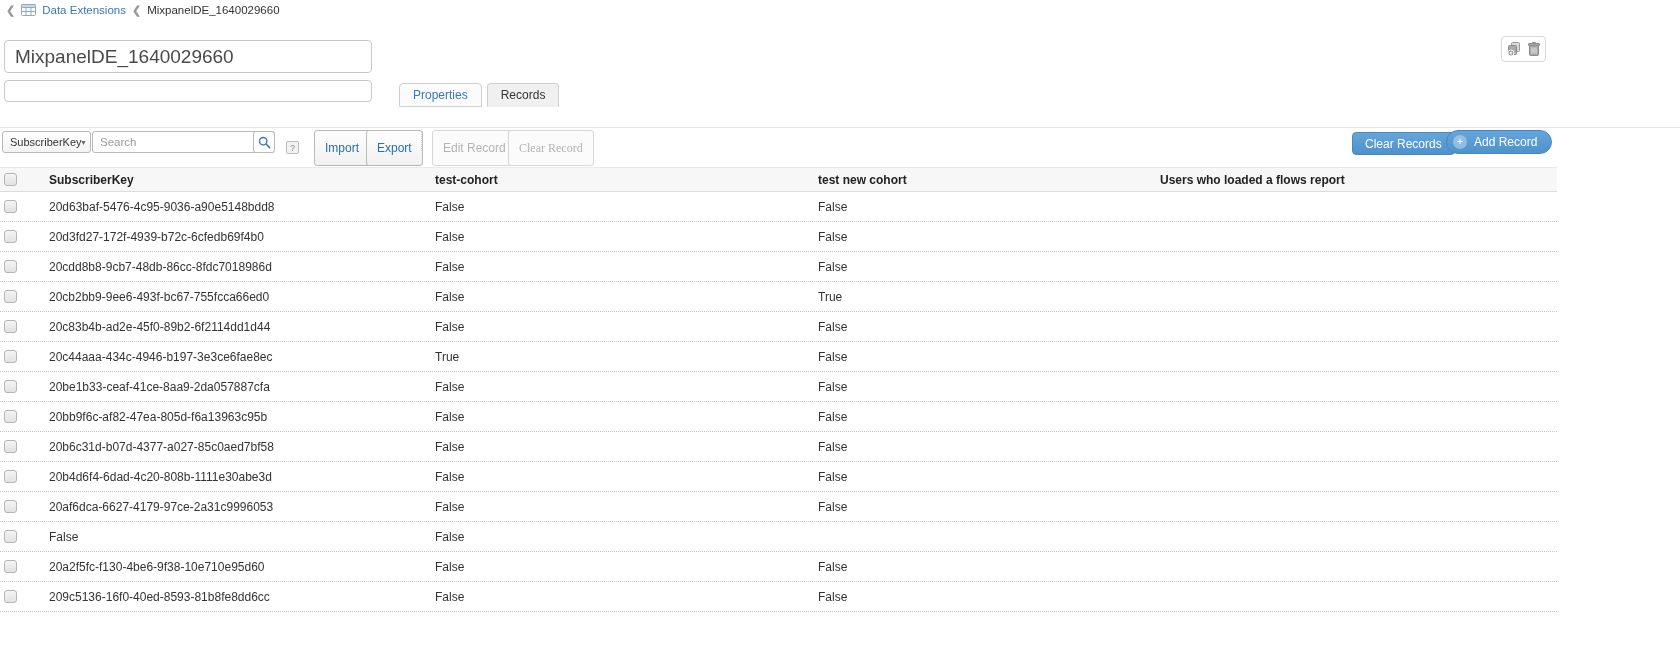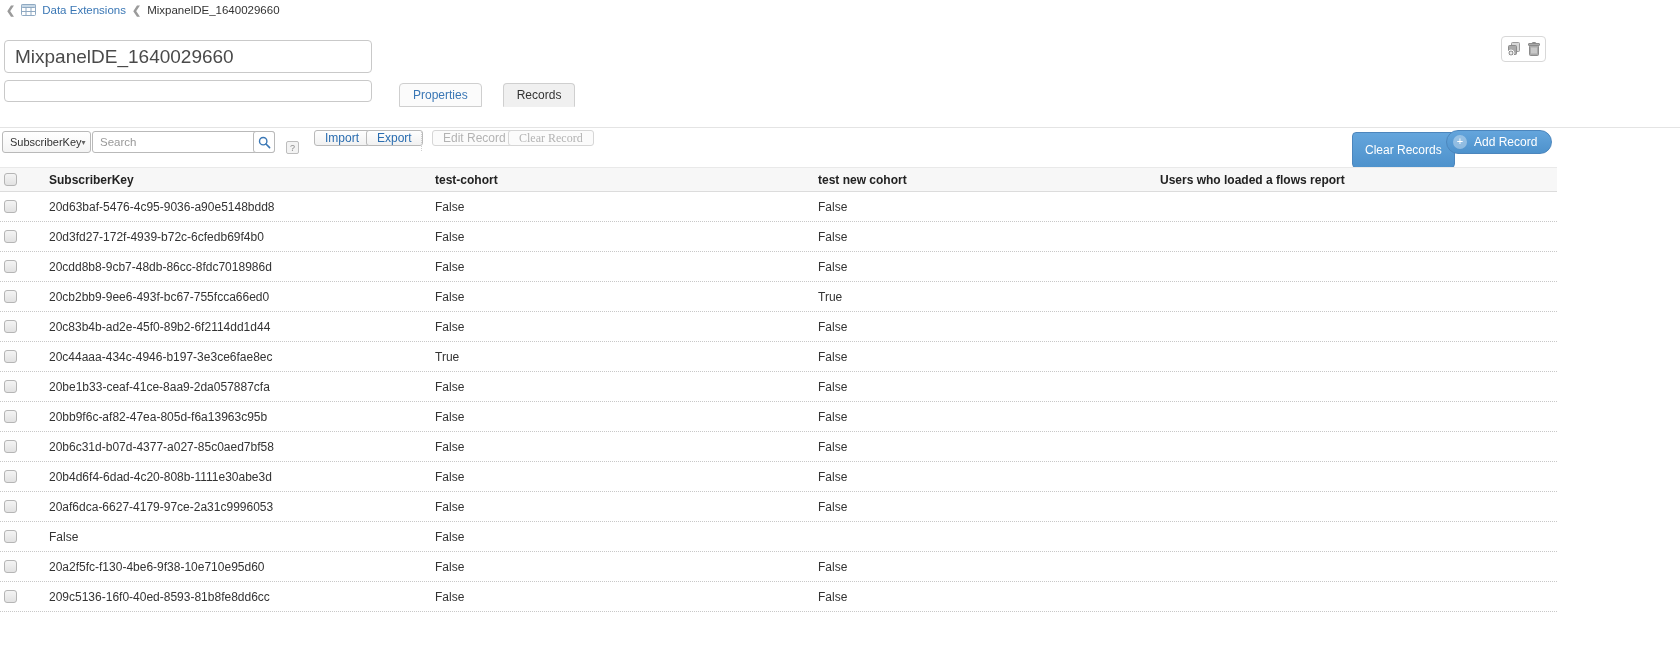--- a/index.html
+++ b/index.html
@@ -30,21 +30,21 @@
     font-size: 19px; color: #4a4a4a; padding: 0 10px; outline: none;
   }
   .desc-input {
     position: absolute; left: 4px; top: 80px; width: 368px; height: 22px;
     border: 1px solid #c9c9c9; border-radius: 4px;
     font-family: "Liberation Sans", sans-serif;
     font-size: 12px; color: #4a4a4a; padding: 0 8px; outline: none;
   }
 
   
-  .tabs { position: absolute; left: 399px; top: 83px; display: flex; gap: 21px; align-items: flex-end; }
+  .tabs { position: absolute; left: 399px; top: 83px; display: flex; gap: 5px; align-items: flex-end; }
   .tab {
     height: 24px; padding: 0 13px; display: flex; align-items: center;
     border: 1px solid #cfcfcf; border-radius: 4px 4px 0 0;
     font-size: 12px; cursor: pointer; background: #fbfbfb;
   }
   .tab.inactive { color: #3a77b5; }
   .tab.active { color: #333; background: #f0f0f0; border-bottom-color: #f0f0f0; }
 
   
   .top-actions {
@@ -77,34 +77,34 @@
     border: 1px solid #b9b9b9; border-radius: 3px; background: #fff;
     display: flex; align-items: center; justify-content: center; cursor: pointer;
   }
   .help-badge {
     position: absolute; left: 286px; top: 11px; width: 13px; height: 13px;
     border: 1px solid #bdbdbd; border-radius: 2px; background: #f3f3f3;
     color: #8a8a8a; font-size: 9px; display: flex; align-items: center; justify-content: center;
     cursor: pointer;
   }
   .tb-btn {
-    position: absolute; top: 0; height: 16px;
+    position: absolute; top: 0; height: 36px;
     border: 1px solid #b9b9b9; border-radius: 3px;
     background: linear-gradient(#fefefe, #f1f1f1);
     font-size: 12px; color: #2a6db0; display: flex; align-items: center; justify-content: center;
     padding: 0 10px; cursor: pointer;
   }
   .tb-btn.disabled { color: #b3b3b3; border-color: #d6d6d6; background: #fbfbfb; cursor: default; }
   .tb-divider { position: absolute; left: 421px; top: 1px; height: 20px; border-left: 1px dotted #cfcfcf; }
   .btn-import { left: 314px; }
   .btn-export { left: 366px; }
   .btn-edit   { left: 432px; }
   .btn-clearone { left: 508px; font-family: Liberation Serif, serif; }
   .btn-clear-records {
-    position: absolute; left: 1352px; top: 2px; height: 36px;
+    position: absolute; left: 1352px; top: 2px; height: 23px;
     border: 1px solid #4c86bd; border-radius: 4px;
     background: linear-gradient(#64a5dc, #4e92cc);
     color: #fff; font-size: 12px; display: flex; align-items: center;
     padding: 0 12px; cursor: pointer;
   }
   .btn-add-record {
     position: absolute; left: 1446px; top: 0; height: 24px;
     border: 1px solid #4c86bd; border-radius: 12px;
     background: linear-gradient(#64a5dc, #4e92cc);
     color: #fff; font-size: 12px; display: flex; align-items: center; gap: 7px;

